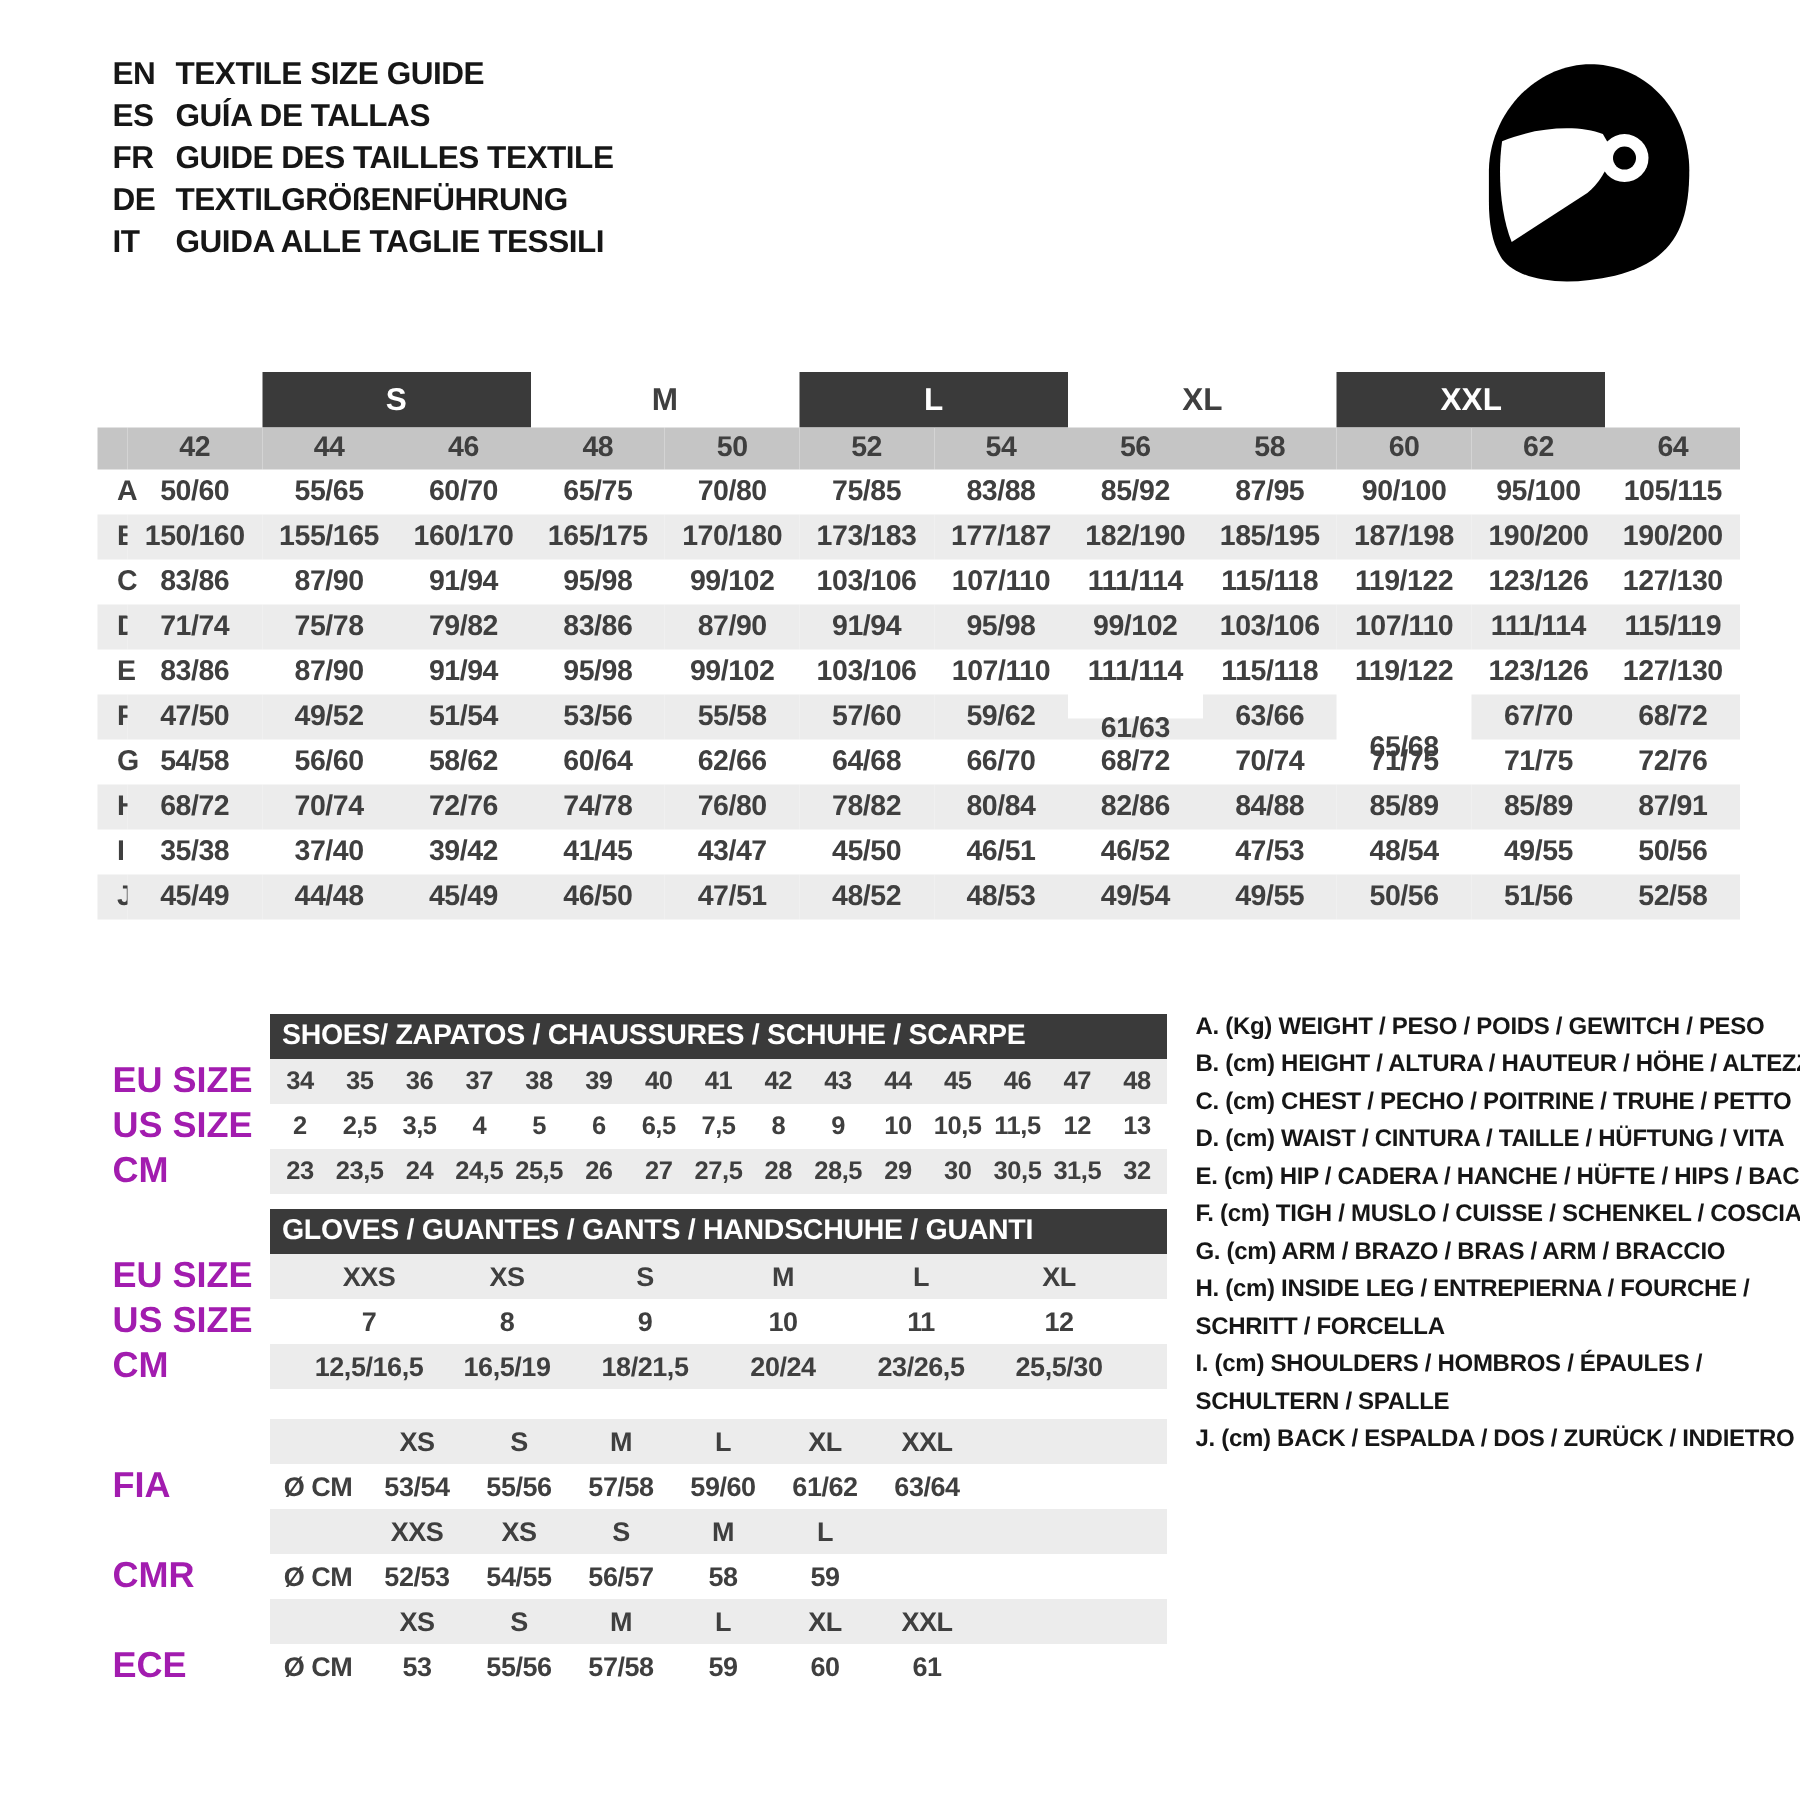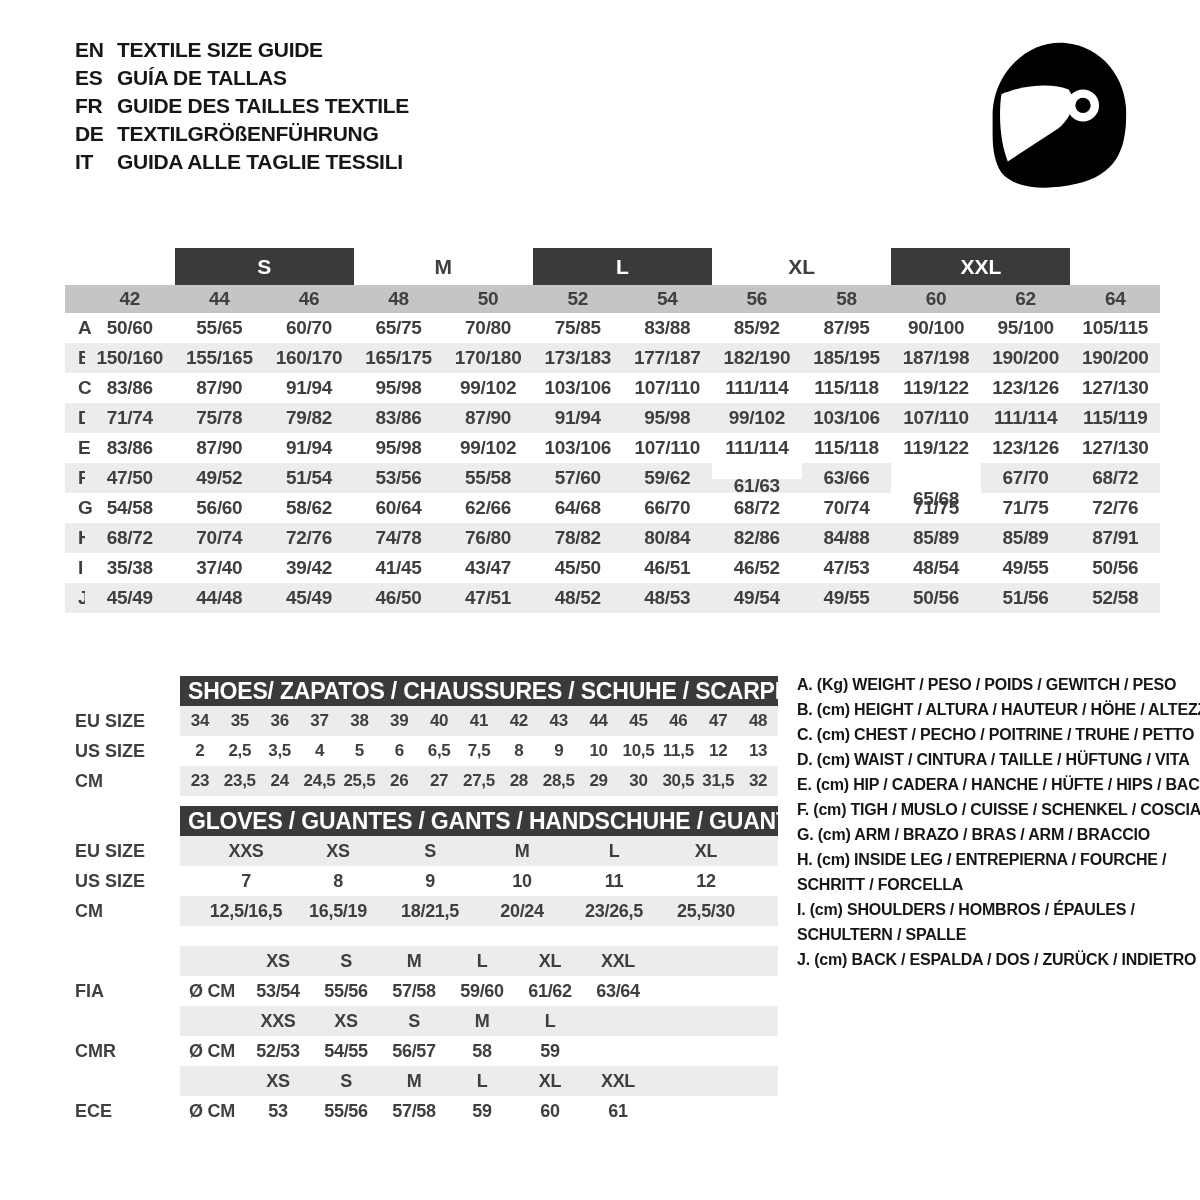--- a/index.html
+++ b/index.html
@@ -32,25 +32,25 @@
   .row-letter { display:flex; align-items:center; padding-left:13px; font-size:19px; }
   .striped { background:#ececec; }
 
   
   .table-section { position:absolute; left:65px; width:735px; }
   #shoes-table  { top:676px; }
   #gloves-table { top:806px; }
   #helmet-table { top:946px; }
   .tbar {
     margin-left:115px; width:598px; height:30px; background:#3a3a3a;
-    color:#fff; font-size:23px; line-height:30px; padding-left:8px;
+    color:#fff; font-size:19px; line-height:30px; padding-left:8px;
     letter-spacing:-0.2px; white-space:nowrap;
   }
   .trow { position:relative; height:30px; }
-  .side-label { position:absolute; left:10px; top:0; height:30px; line-height:30px; font-size:18px; color:#404040; white-space:nowrap; }
+  .side-label { position:absolute; left:10px; top:0; height:30px; line-height:30px; font-size:24px; color:#a21caf; white-space:nowrap; }
   .vals { position:absolute; left:115px; top:0; width:598px; height:30px; display:grid; }
   .vals.striped { background:#ececec; }
   .vcell { display:flex; align-items:center; justify-content:center; font-size:17px; letter-spacing:-0.3px; white-space:nowrap; }
   .cols-shoes  { grid-template-columns:repeat(15,1fr); }
   .cols-gloves { padding-left:20px; grid-template-columns:repeat(6,92px) ; }
   .cols-helmet { grid-template-columns:64px repeat(6,68px) 1fr; }
   .cols-gloves .vcell, .cols-helmet .vcell { font-size:18px; }
 
   
   #legend { position:absolute; left:797px; top:672px; width:400px; color:#161616; }

